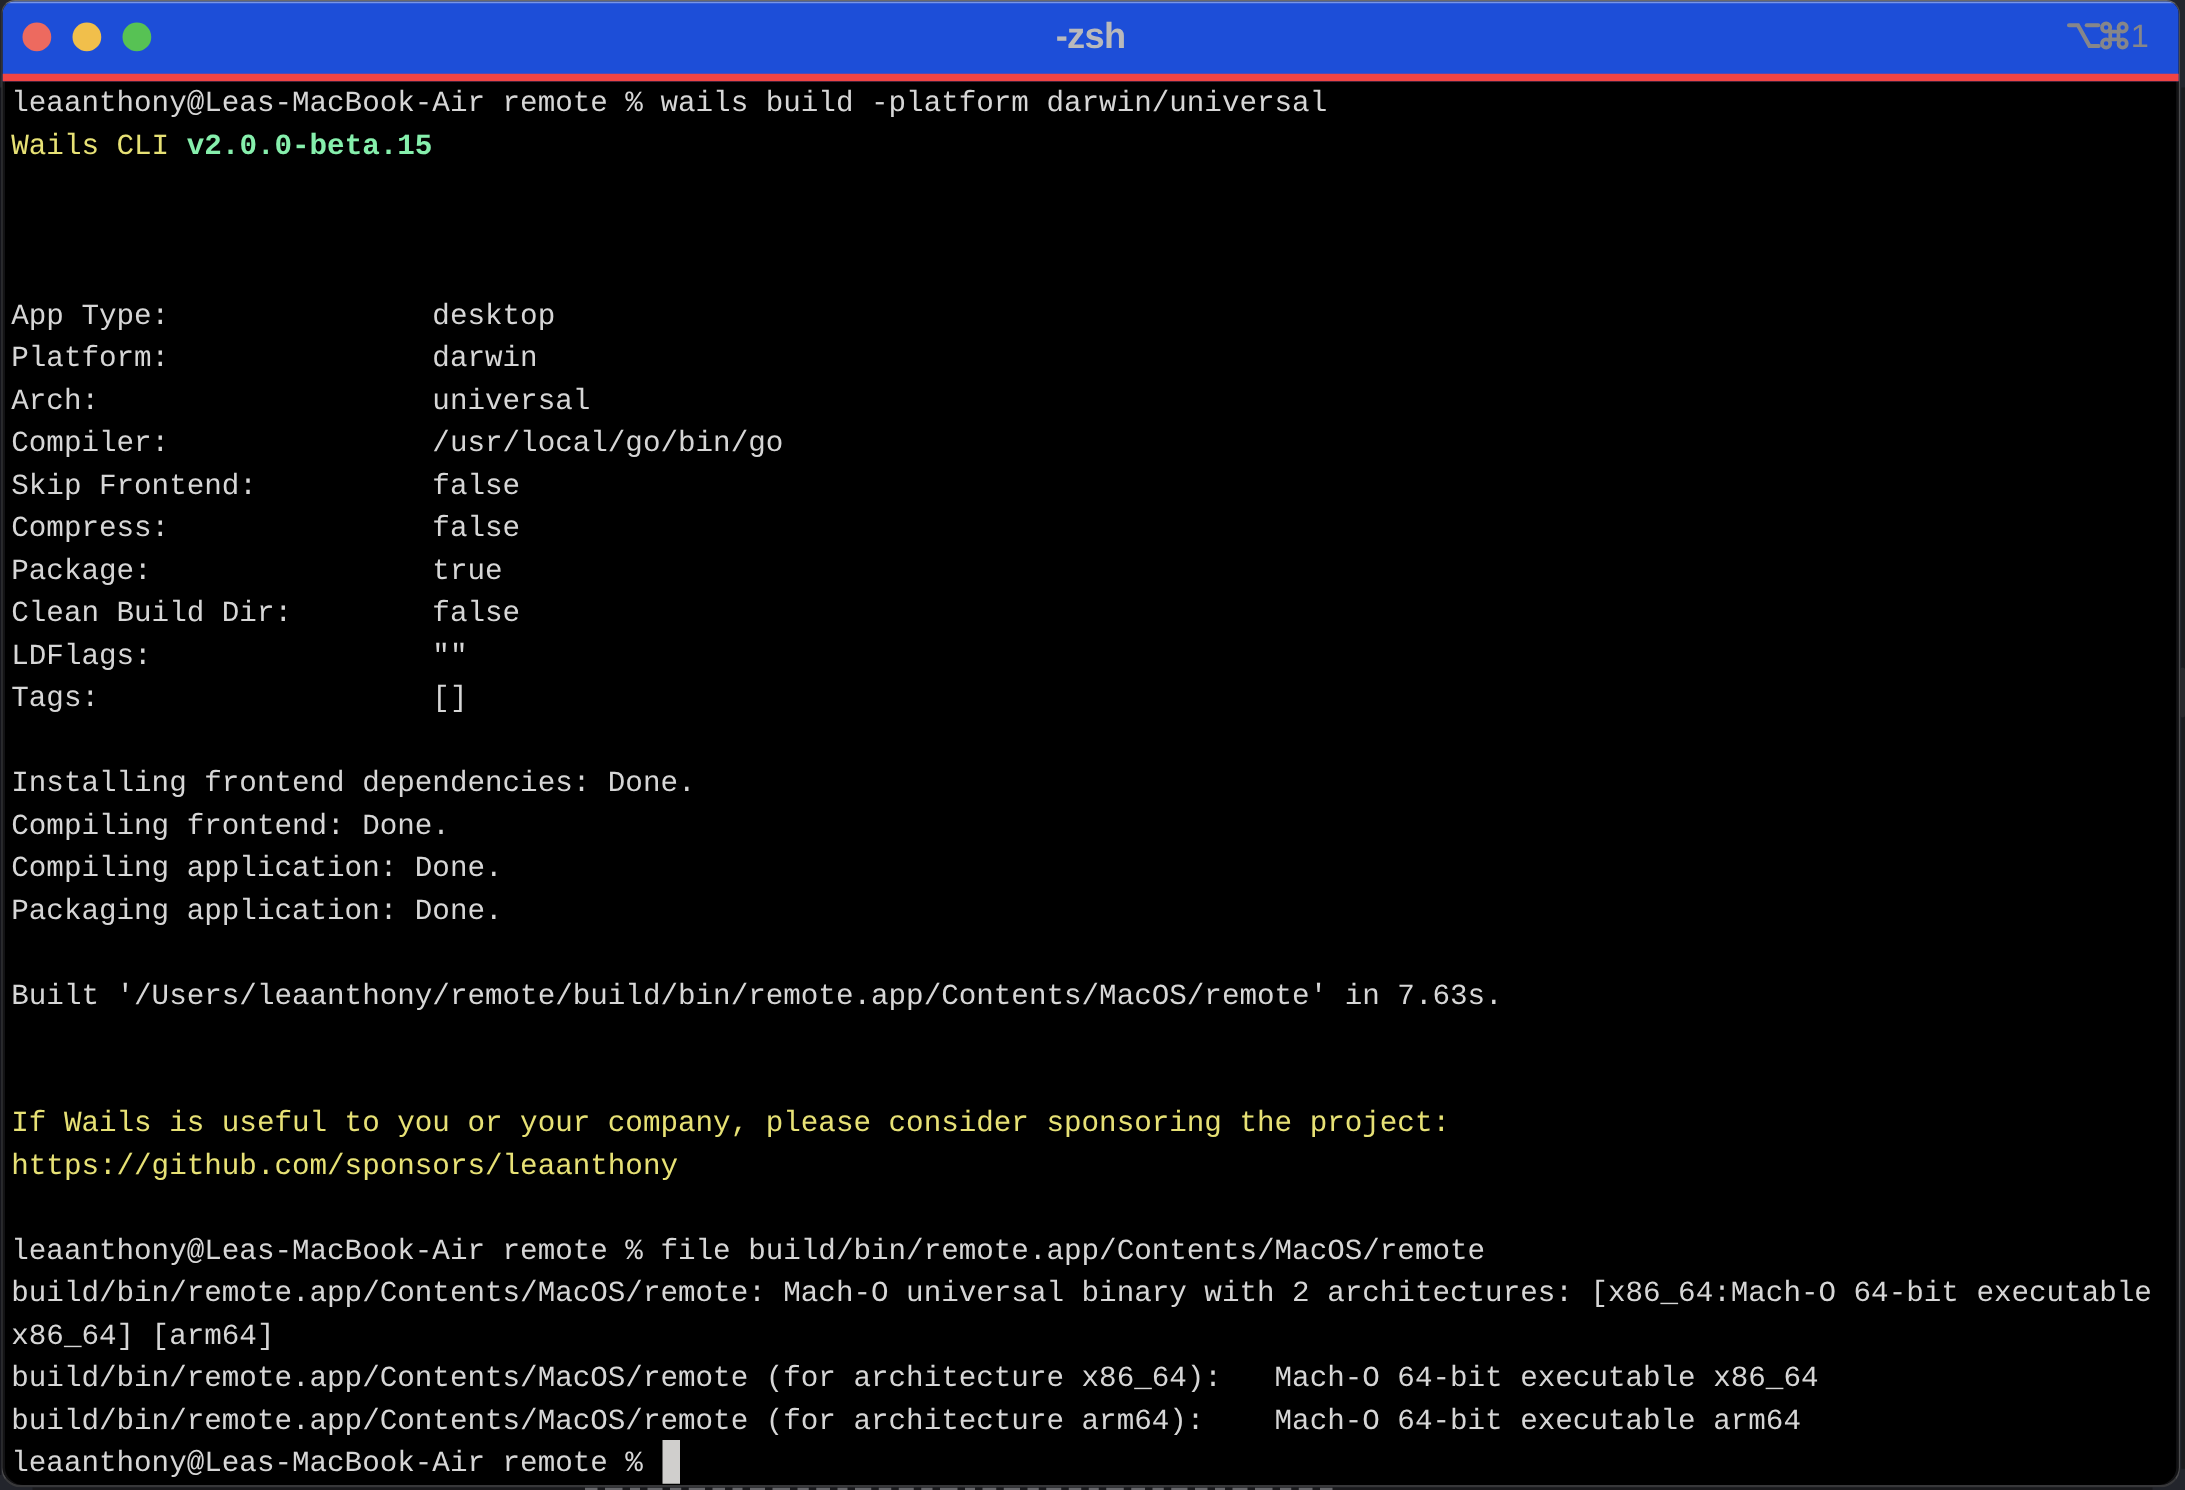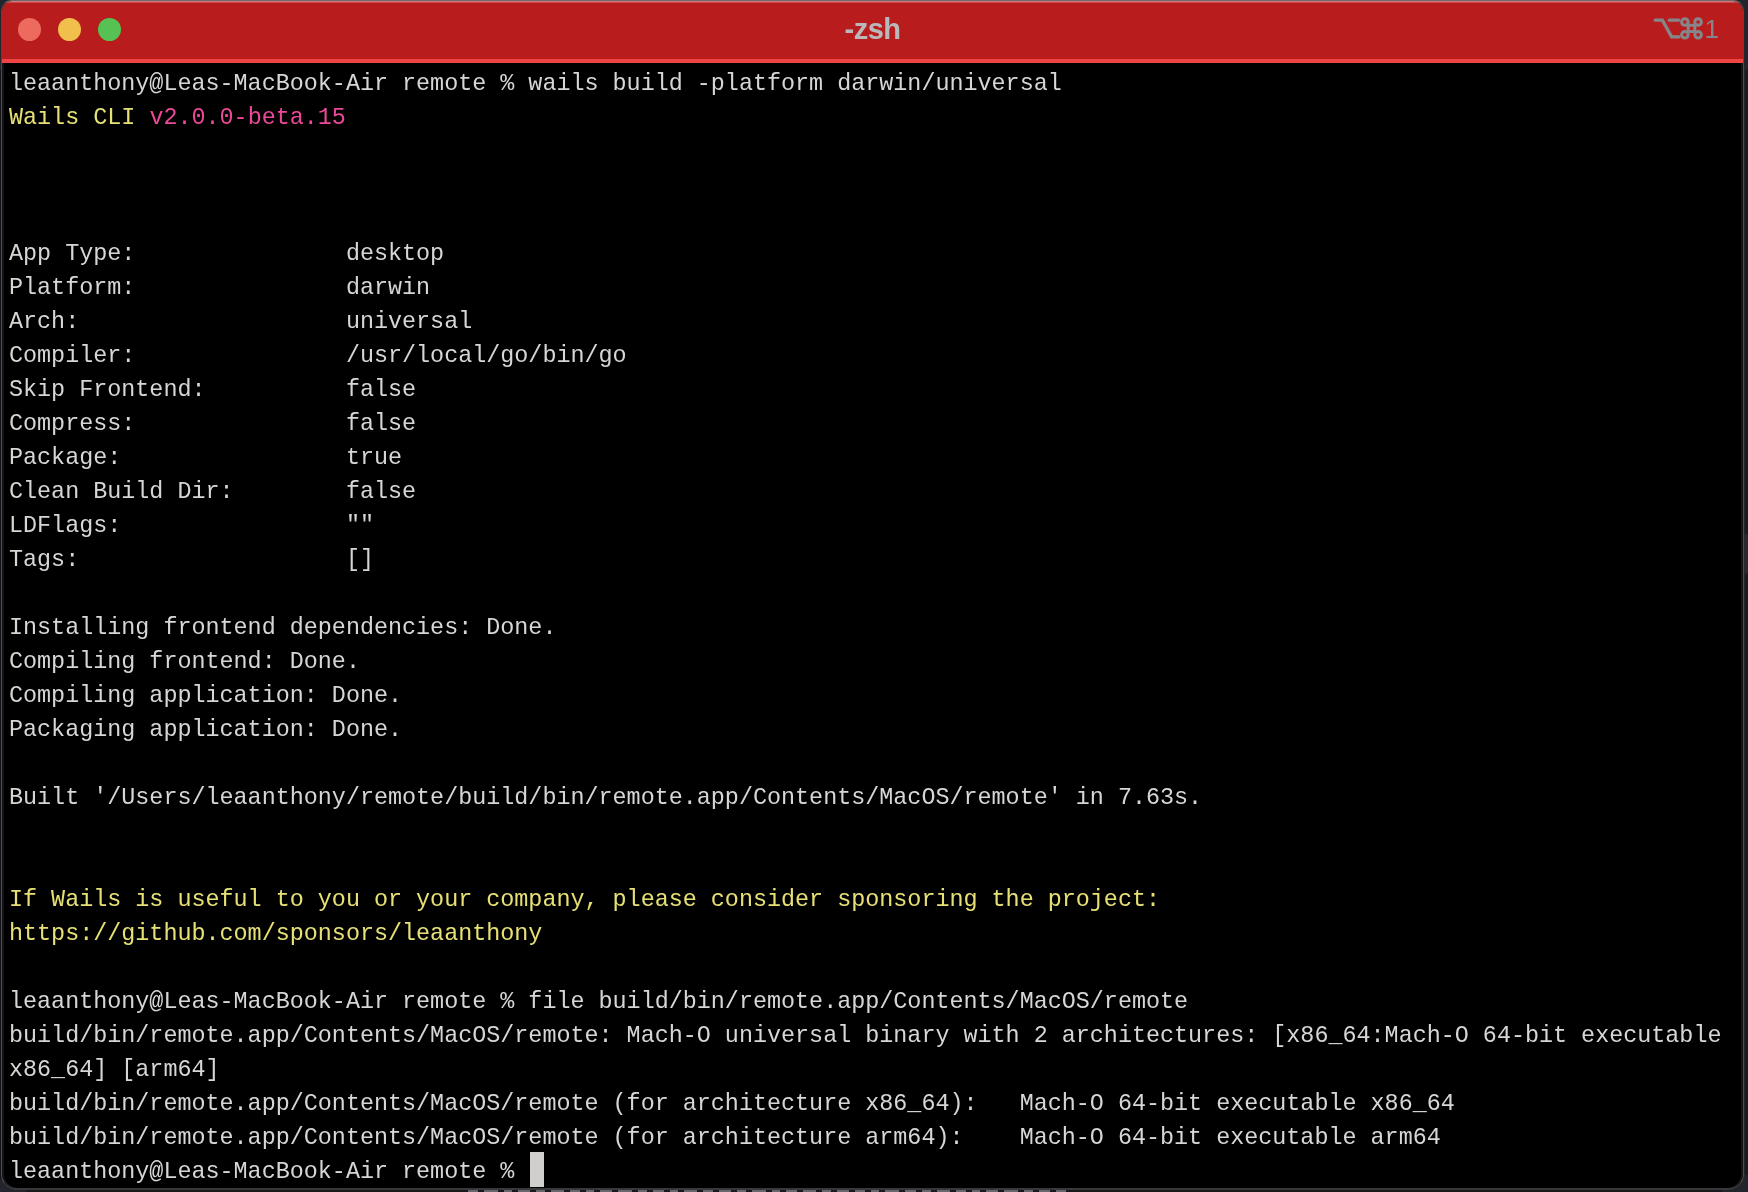--- a/index.html
+++ b/index.html
@@ -2,34 +2,34 @@
 <html><head>
 <meta charset="utf-8">
 <style>
   html,body{margin:0;padding:0;}
   body{width:1748px;height:1192px;background:#23252c;overflow:hidden;position:relative;
        font-family:"Liberation Sans",sans-serif;}
   .window{position:absolute;left:1px;top:0px;width:1741px;height:1187px;
           border:1.5px solid #4c4c4e;border-top-color:#6a6a6c;border-bottom-color:#38383a;border-bottom-width:2.5px;border-radius:11px 11px 16px 16px;background:#000;
           box-shadow:inset 2px 0 0 #131315, inset -2px 0 0 #131315;
           overflow:hidden;}
-  .titlebar{position:absolute;left:0;top:0;right:0;height:57.5px;background:#b91c1c;
-            border-bottom:4px solid #ef4444;box-shadow:inset 0 1.5px 0 rgba(255,255,255,.40);}
+  .titlebar{position:absolute;left:0;top:0;right:0;height:57.5px;background:#1d4ed8;
+            border-bottom:6px solid #ef4444;box-shadow:inset 0 1.5px 0 rgba(255,255,255,.40);}
   .tl{position:absolute;top:16.5px;width:23.5px;height:23.5px;border-radius:50%;}
   .tl.r{left:15.5px;background:#ed6a5f;}
   .tl.y{left:55.5px;background:#f1bf4b;}
   .tl.g{left:95.5px;background:#57c254;}
   .title{position:absolute;top:0;left:0;right:0;height:57px;line-height:57px;
          text-align:center;color:#b9b9bb;font-size:29px;font-weight:bold;letter-spacing:-0.5px;}
   .hotkey{position:absolute;top:14px;right:20px;}
   .term{position:absolute;left:2px;top:59.5px;white-space:pre;
         font-family:"Liberation Mono",monospace;font-size:23.4px;line-height:34px;
         color:#d6d6d6;padding:6.5px 0 0 5px;margin:0;}
   .yel{color:#e7e175;margin-top:30px;}
-  .red{color:#ec4899;}
+  .red{color:#86efac;font-weight:bold;}
   .cursor{position:absolute;left:530px;top:1152px;width:14px;height:35px;background:#d0cfcd;}
   .belowdash{position:absolute;left:26px;right:26px;top:1190px;height:2px;overflow:hidden;line-height:0;background:#1a1a1d;}
   .belowdash span{display:inline-block;vertical-align:top;height:4px;background:#68686c;margin-right:6px;}
 </style>
 </head>
 <body>
 <div class="window">
   <div class="titlebar">
     <div class="tl r"></div>
       <div class="tl y"></div>

